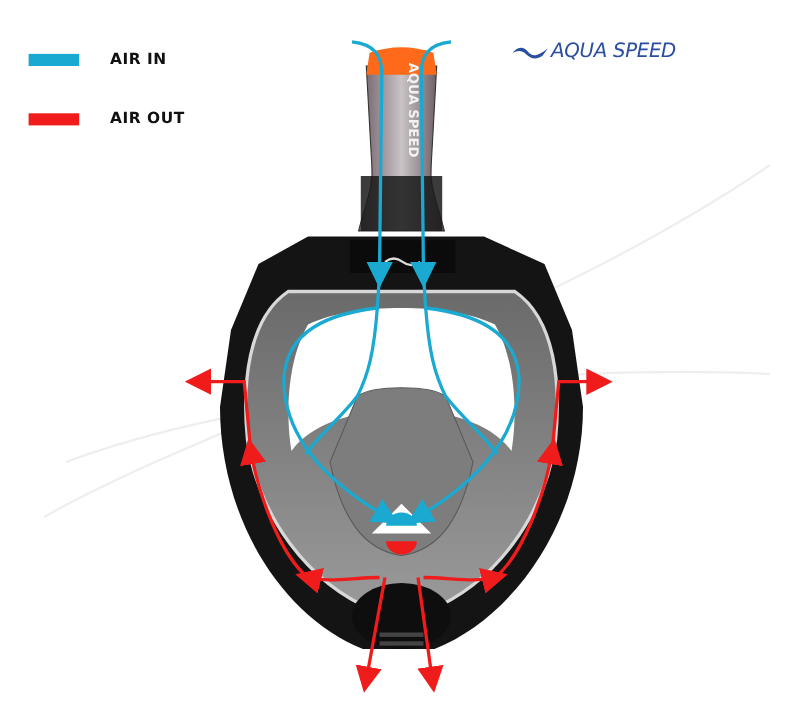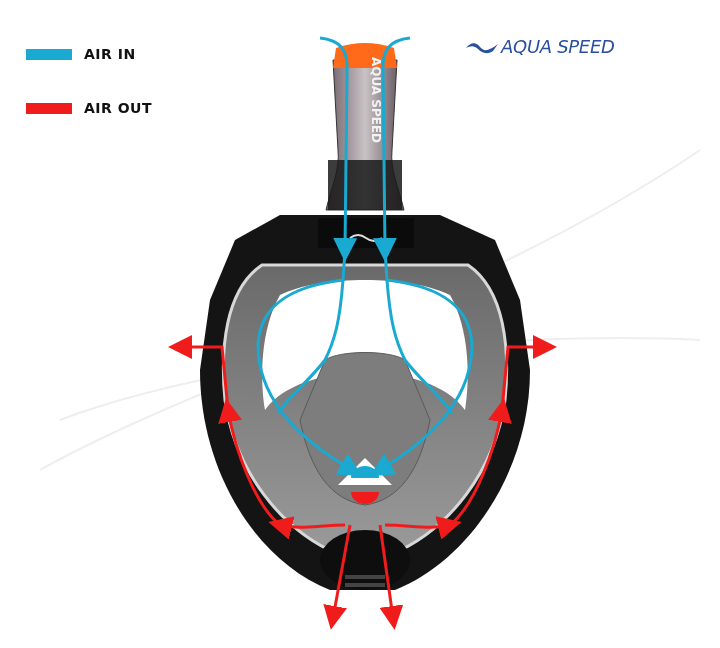--- a/index.html
+++ b/index.html
@@ -1,17 +1,17 @@
 <!DOCTYPE html>
 <html><head>
 <meta charset="utf-8">
 <style>
   html, body { margin:0; padding:0; background:#ffffff; }
   body { width:720px; height:648px; position:relative; overflow:hidden; font-family:"Liberation Sans", sans-serif; }
-  .legend-item { position:absolute; left:26px; display:flex; align-items:center; }
+  .legend-item { position:absolute; left:26px; display:flex; align-items:center;gap:16px; }
   .legend-swatch { width:46px; height:11px; display:inline-block; }
   .legend-label { margin-left:12px; font-weight:bold; font-size:14px; color:#111; letter-spacing:0.5px; font-family:"DejaVu Sans", sans-serif; }
   .logo { position:absolute; left:465px; top:36px; display:flex; align-items:center; }
   .logo-text { font-family:"DejaVu Sans", sans-serif; font-style:italic; font-size:18px; color:#2b4fa0; letter-spacing:-0.3px; margin-left:2px; }
   svg.scene { position:absolute; left:0; top:0; }
 </style>
 </head>
 <body>
 
 <div class="legend-item" style="top:46px;">

